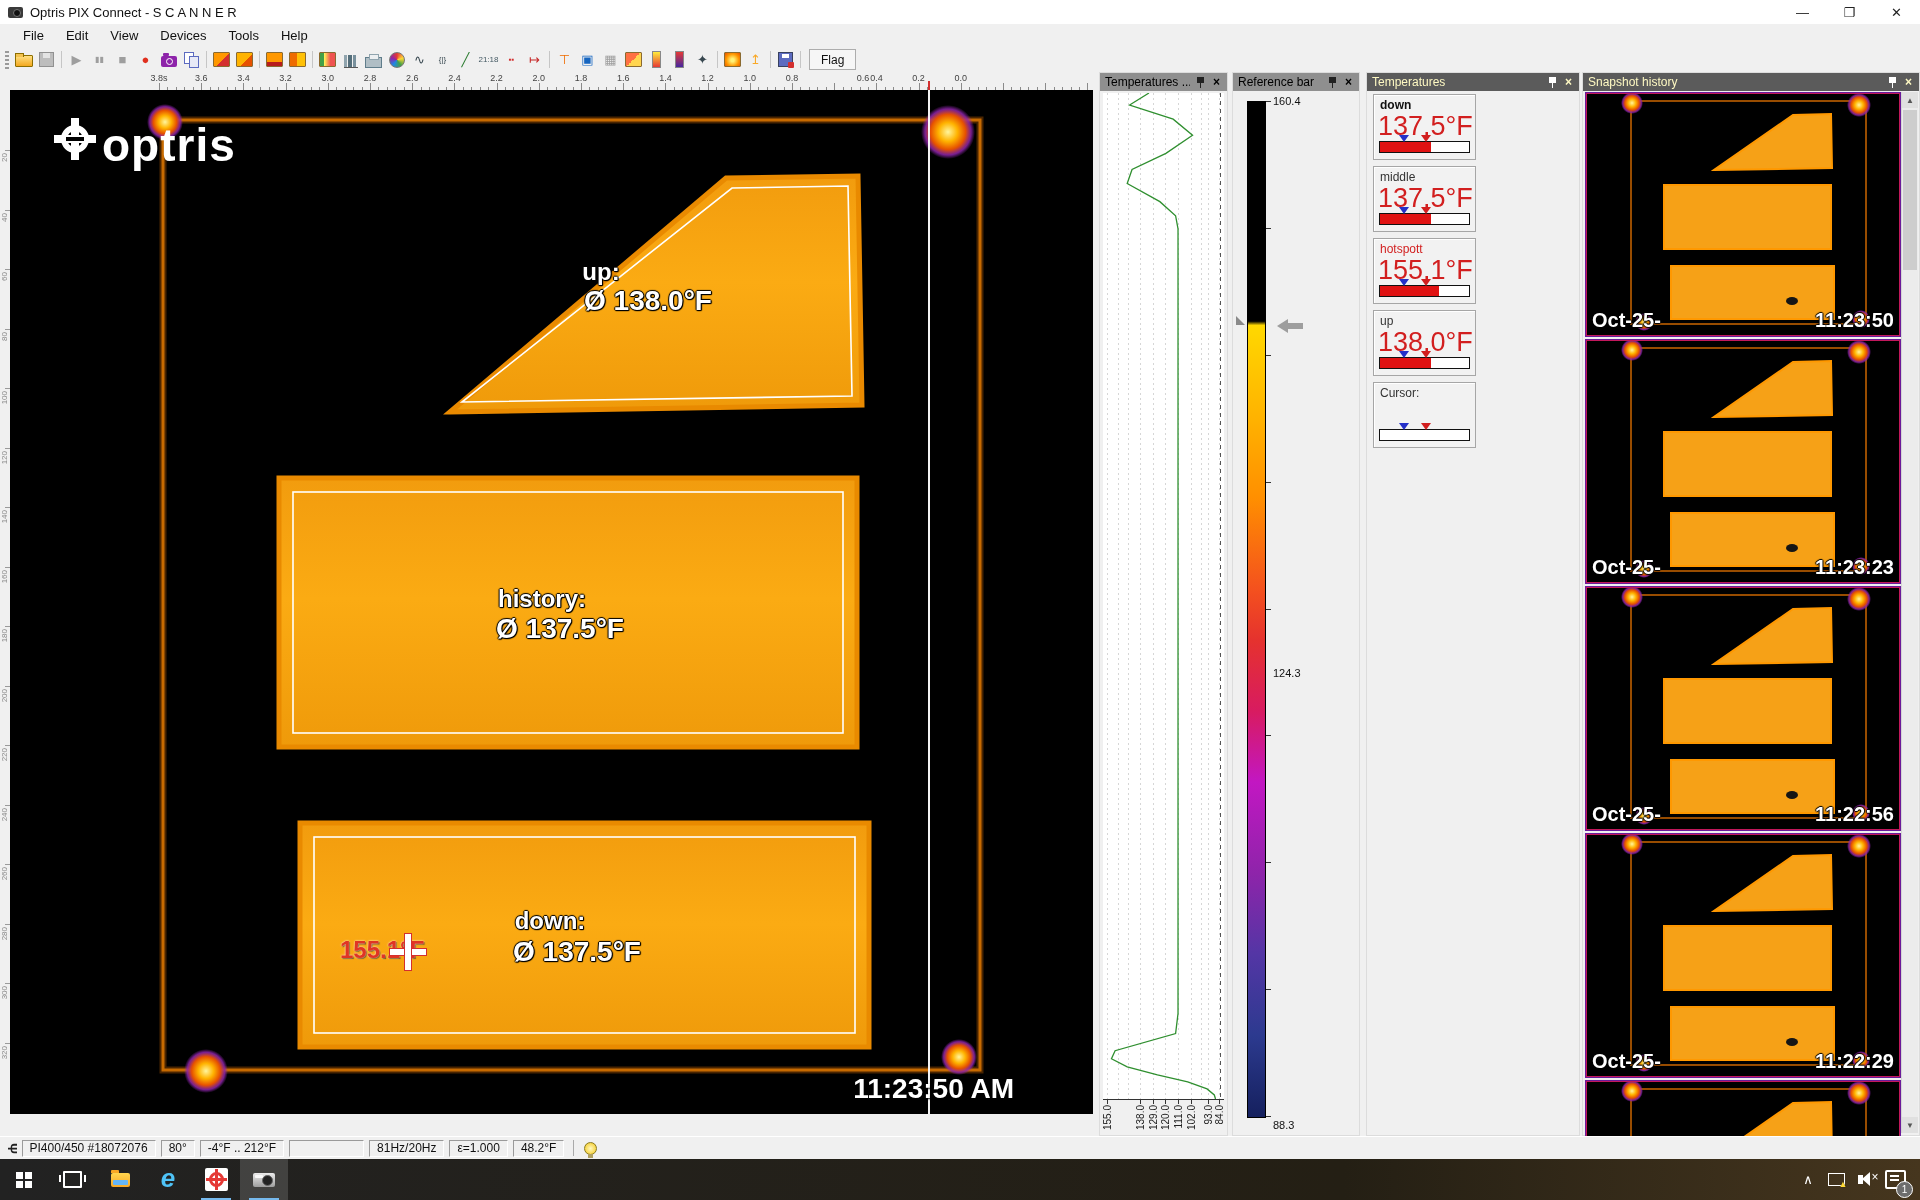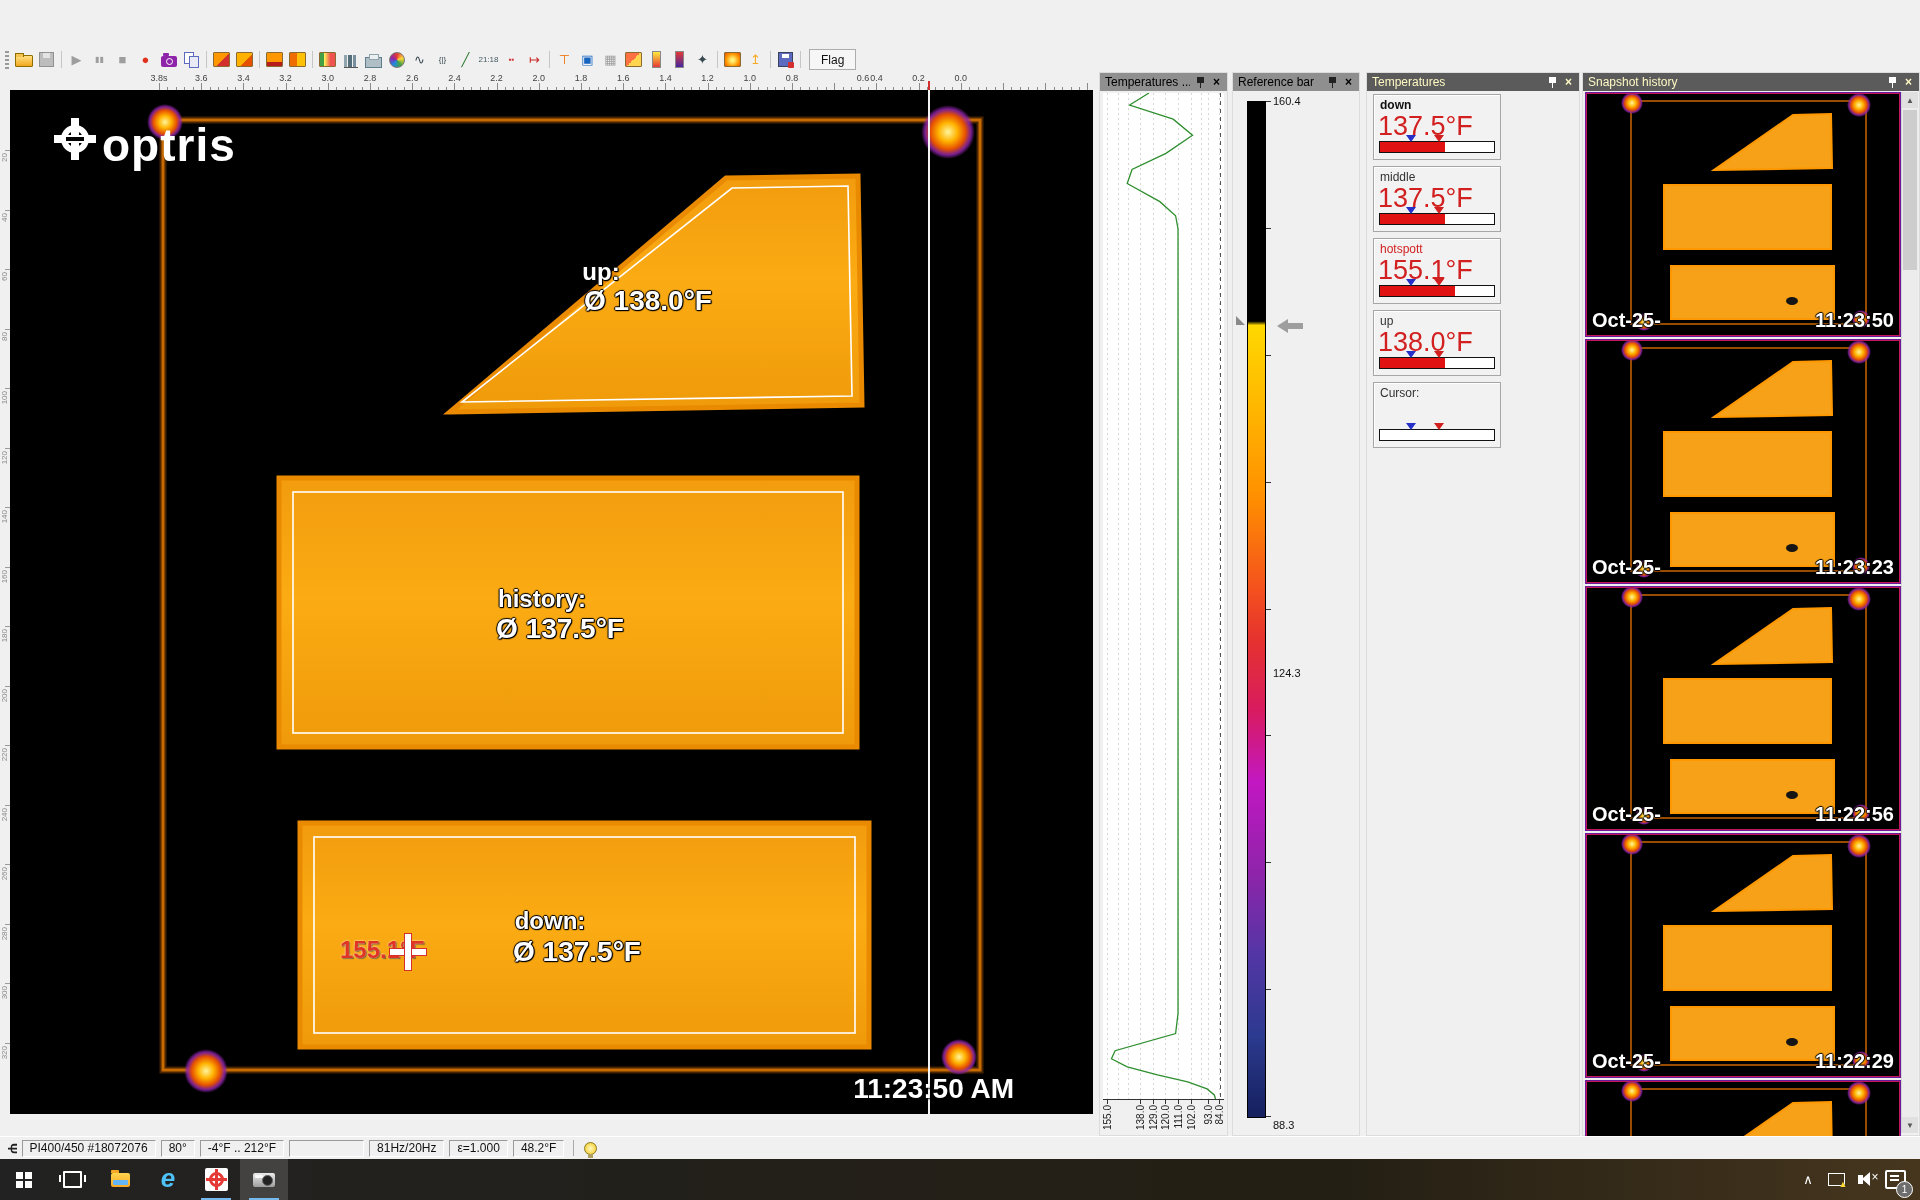--- a/index.html
+++ b/index.html
@@ -116,21 +116,21 @@
     background:linear-gradient(#000 0%,#000 21.6%,#ffd800 22%,#ffb300 31%,#ff8f00 39%,#f4511e 48%,#e5322e 53%,#d81b60 60%,#c217c2 67%,#8e24aa 76%,#5336a5 84%,#2c3a8f 92%,#15205e 100%)}
   .ref-tick{position:absolute;left:33px;width:5px;height:1px;background:#333}
   .ref-lab{position:absolute;left:40px;font-size:11px;color:#111}
   .ref-arrow{position:absolute;left:44px;top:246px;width:26px;height:14px}
   .ref-arrow .shaft{position:absolute;left:10px;top:4px;width:16px;height:6px;background:#9e9e9e}
   .ref-arrow .head{position:absolute;left:0;top:0;width:0;height:0;border-top:7px solid transparent;border-bottom:7px solid transparent;border-right:11px solid #9e9e9e}
   .ref-marker{position:absolute;left:3px;top:243px;width:0;height:0;border-top:9px solid transparent;border-left:9px solid #8a8a8a}
 
   
   #temps-panel{left:1366px;width:214px;height:1064px}
-  .tcard{position:absolute;left:6px;width:128px;height:66px;background:#f2f2f2;border:1px solid #a6a6a6;box-shadow:1px 1px 0 #fff inset;box-sizing:border-box}
+  .tcard{position:absolute;left:6px;width:103px;height:66px;background:#f2f2f2;border:1px solid #a6a6a6;box-shadow:1px 1px 0 #fff inset;box-sizing:border-box}
   .tcard .lab{position:absolute;left:6px;top:3px;font-size:12px;color:#222}
   .tcard .val{position:absolute;left:4px;top:16px;font-size:27px;color:#d21f1f;letter-spacing:0}
   .tbar{position:absolute;left:5px;right:5px;bottom:6px;height:10px;background:#fff;border:1px solid #111}
   .tfill{position:absolute;left:0;top:0;bottom:0;background:#e01212}
   .mk{position:absolute;top:-7px;width:0;height:0;border-left:5px solid transparent;border-right:5px solid transparent;transform:translateX(-50%)}
   .mk.blue{border-top:7px solid #2430c8}
   .mk.red{border-top:7px solid #d21f1f}
 
   
   #snap-panel{left:1582px;width:338px;height:1064px}
@@ -183,21 +183,38 @@
   .vol::before{content:"";position:absolute;left:4px;top:-3px;border-top:7px solid transparent;border-bottom:7px solid transparent;border-right:8px solid #fff}
   .vol::after{content:"×";position:absolute;left:14px;top:-5px;font-size:12px;color:#fff}
   .ac{width:17px;height:15px;border:2px solid #fff;border-radius:2px;position:relative;background:linear-gradient(#fff 0 0) 3px 3px/9px 2px no-repeat,linear-gradient(#fff 0 0) 3px 7px/9px 2px no-repeat}
   .badge{position:absolute;right:-1px;bottom:2px;width:15px;height:15px;border-radius:50%;background:#6d6d6d;border:1px solid #fff;color:#fff;font-size:10px;display:flex;align-items:center;justify-content:center}
 </style>
 </head>
 <body>
 
 <div id="app">
 
-
+  <div class="titlebar">
+    <span class="app-ico"></span>
+    <span class="title-text">Optris PIX Connect - S C A N N E R</span>
+    <span class="win-controls">
+      <span class="wc">—</span>
+      <span class="wc">❐</span>
+      <span class="wc">✕</span>
+    </span>
+  </div>
+
+  <div class="menubar" id="menu-items">
+      <span class="menu-item">File</span>
+      <span class="menu-item">Edit</span>
+      <span class="menu-item">View</span>
+      <span class="menu-item">Devices</span>
+      <span class="menu-item">Tools</span>
+      <span class="menu-item">Help</span>
+    </div>
 
   <div class="toolbar">
     <span class="drag-dots"></span>
     <span id="tb-icons" style="display:flex;align-items:center">
         <div class="tbi">
           <span class="ci ci-folder"></span>
         </div>
         <div class="tbi">
           <span class="ci ci-disk"></span>
         </div>

